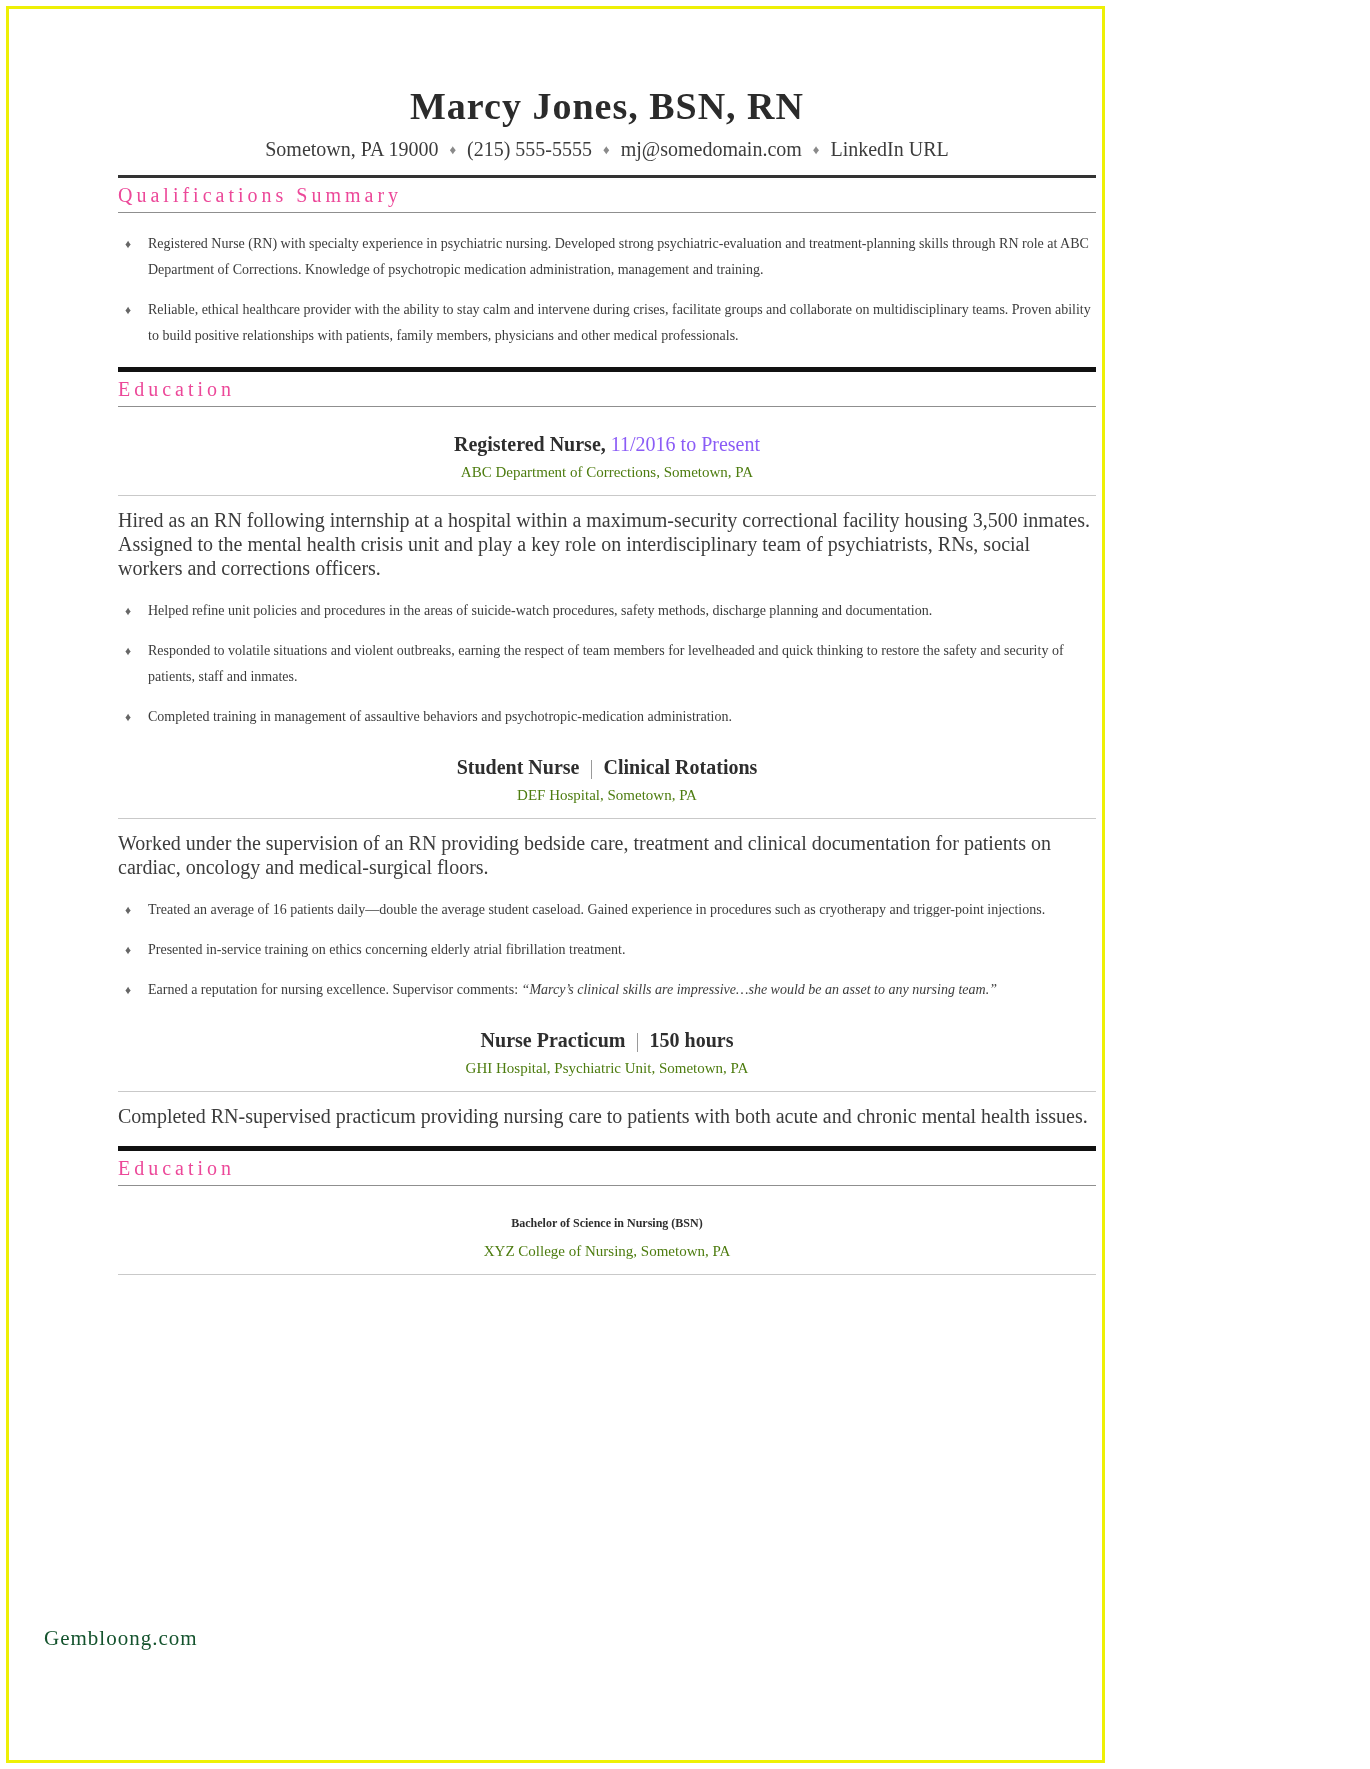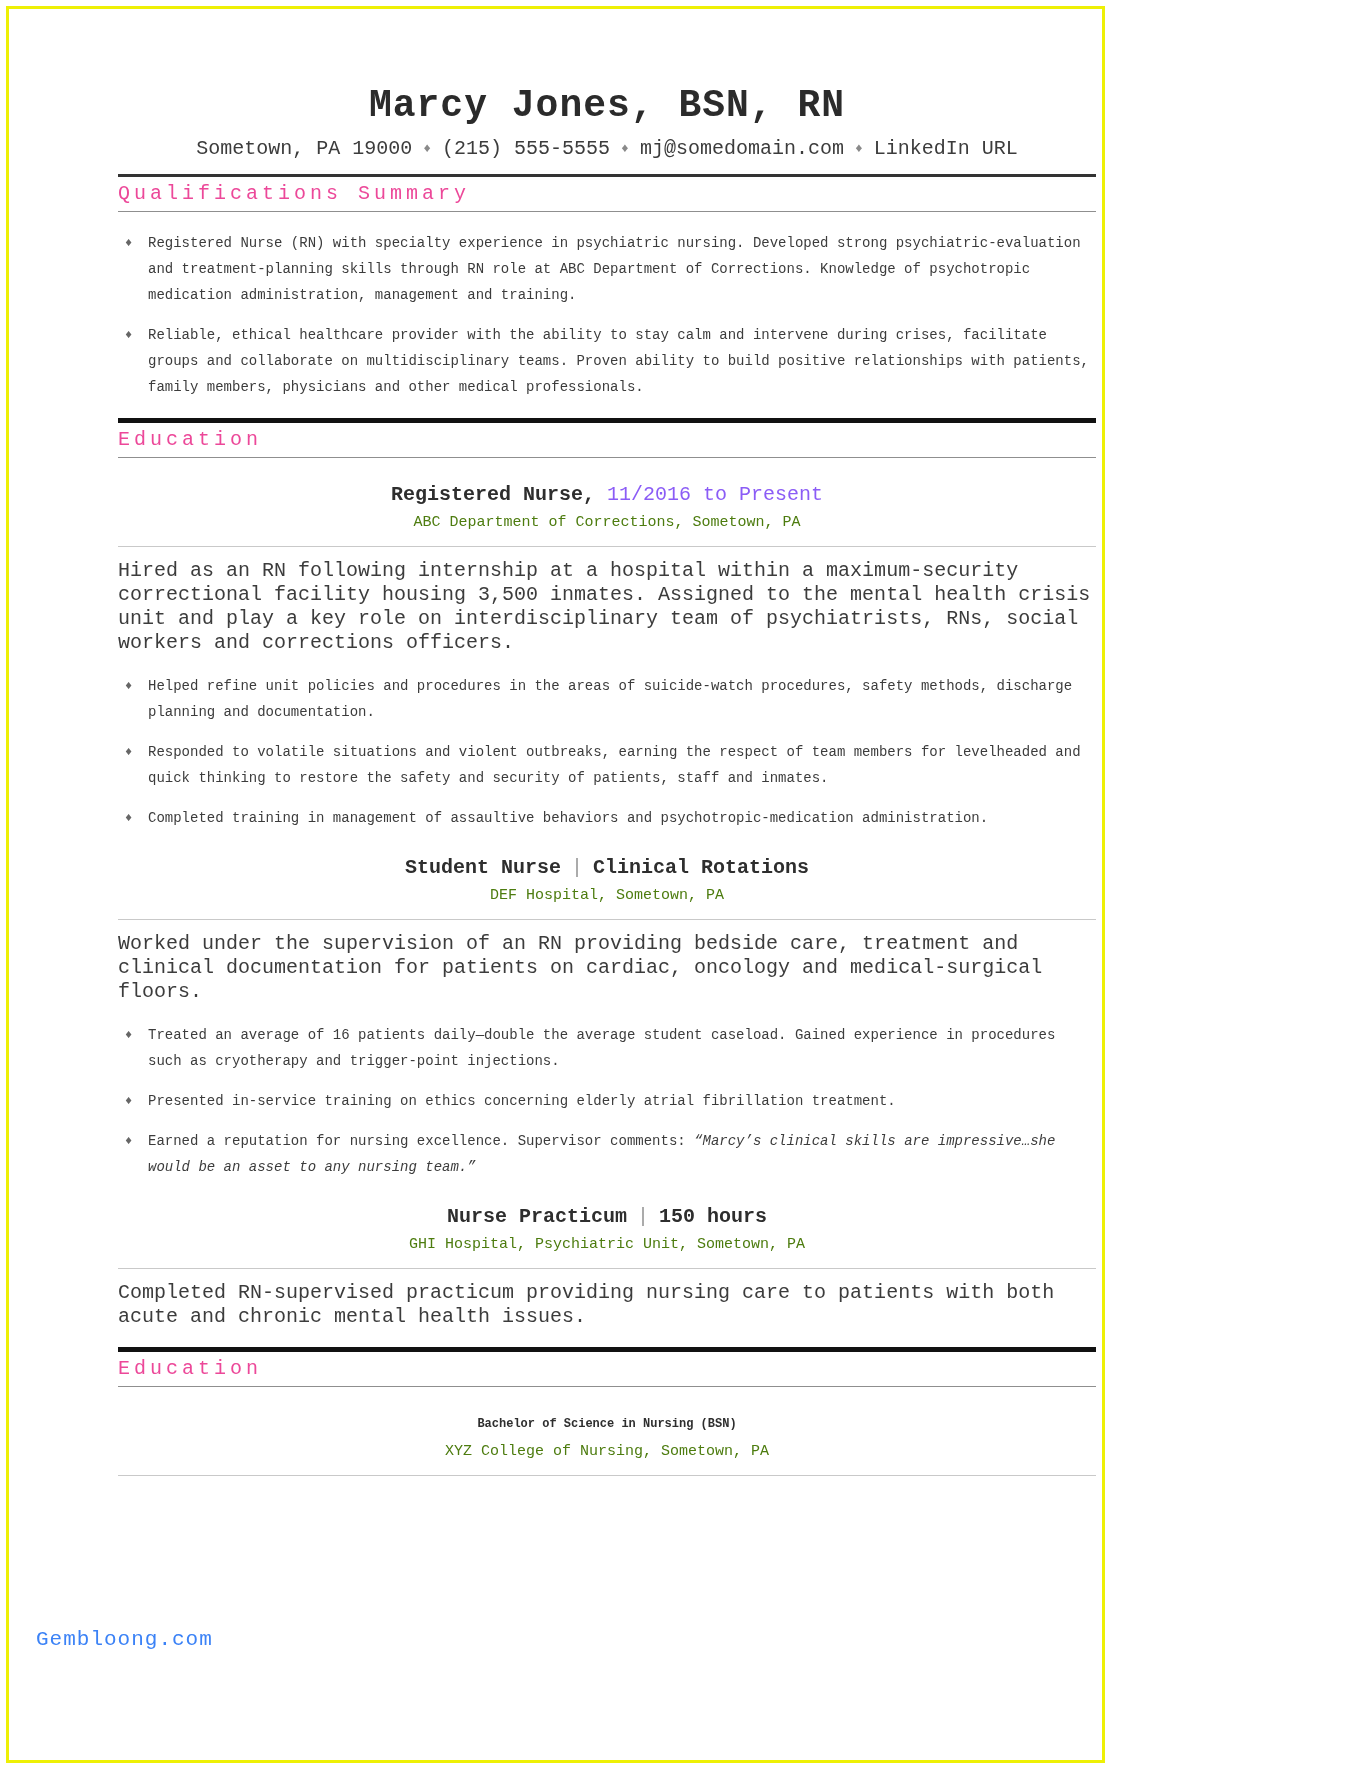--- a/index.html
+++ b/index.html
@@ -1,21 +1,21 @@
 <!DOCTYPE html>
 <html><head>
 <meta charset="utf-8">
 <style>
   html, body { margin: 0; padding: 0; background: #ffffff; }
   .page {
     position: relative;
     width: 1111px;
     height: 1769px;
     background: #ffffff;
-    font-family: Liberation Mono, monospace;
+    font-family: Liberation Serif, serif;
     color: #3c3c3c;
     overflow: hidden;
     box-sizing: border-box;
   }
   .frame {
     position: absolute;
     inset: 6px;
     border: 3px solid #eef005;
     pointer-events: none;
   }
@@ -100,24 +100,24 @@
   .edu-degree {
     margin-top: 24px;
     text-align: center;
     font-size: 12px;
     line-height: 26px;
     font-weight: bold;
     color: #2e2e2e;
   }
   .watermark {
     position: absolute;
-    left: 36px;
+    left: 44px;
     bottom: 118px;
     font-size: 21px;
-    color: #3b82f6;
+    color: #14532d;
     letter-spacing: 1px;
   }
   em { font-style: italic; }
 </style>
 </head>
 <body>
 
 <div class="page">
   <div class="frame"></div>
 

